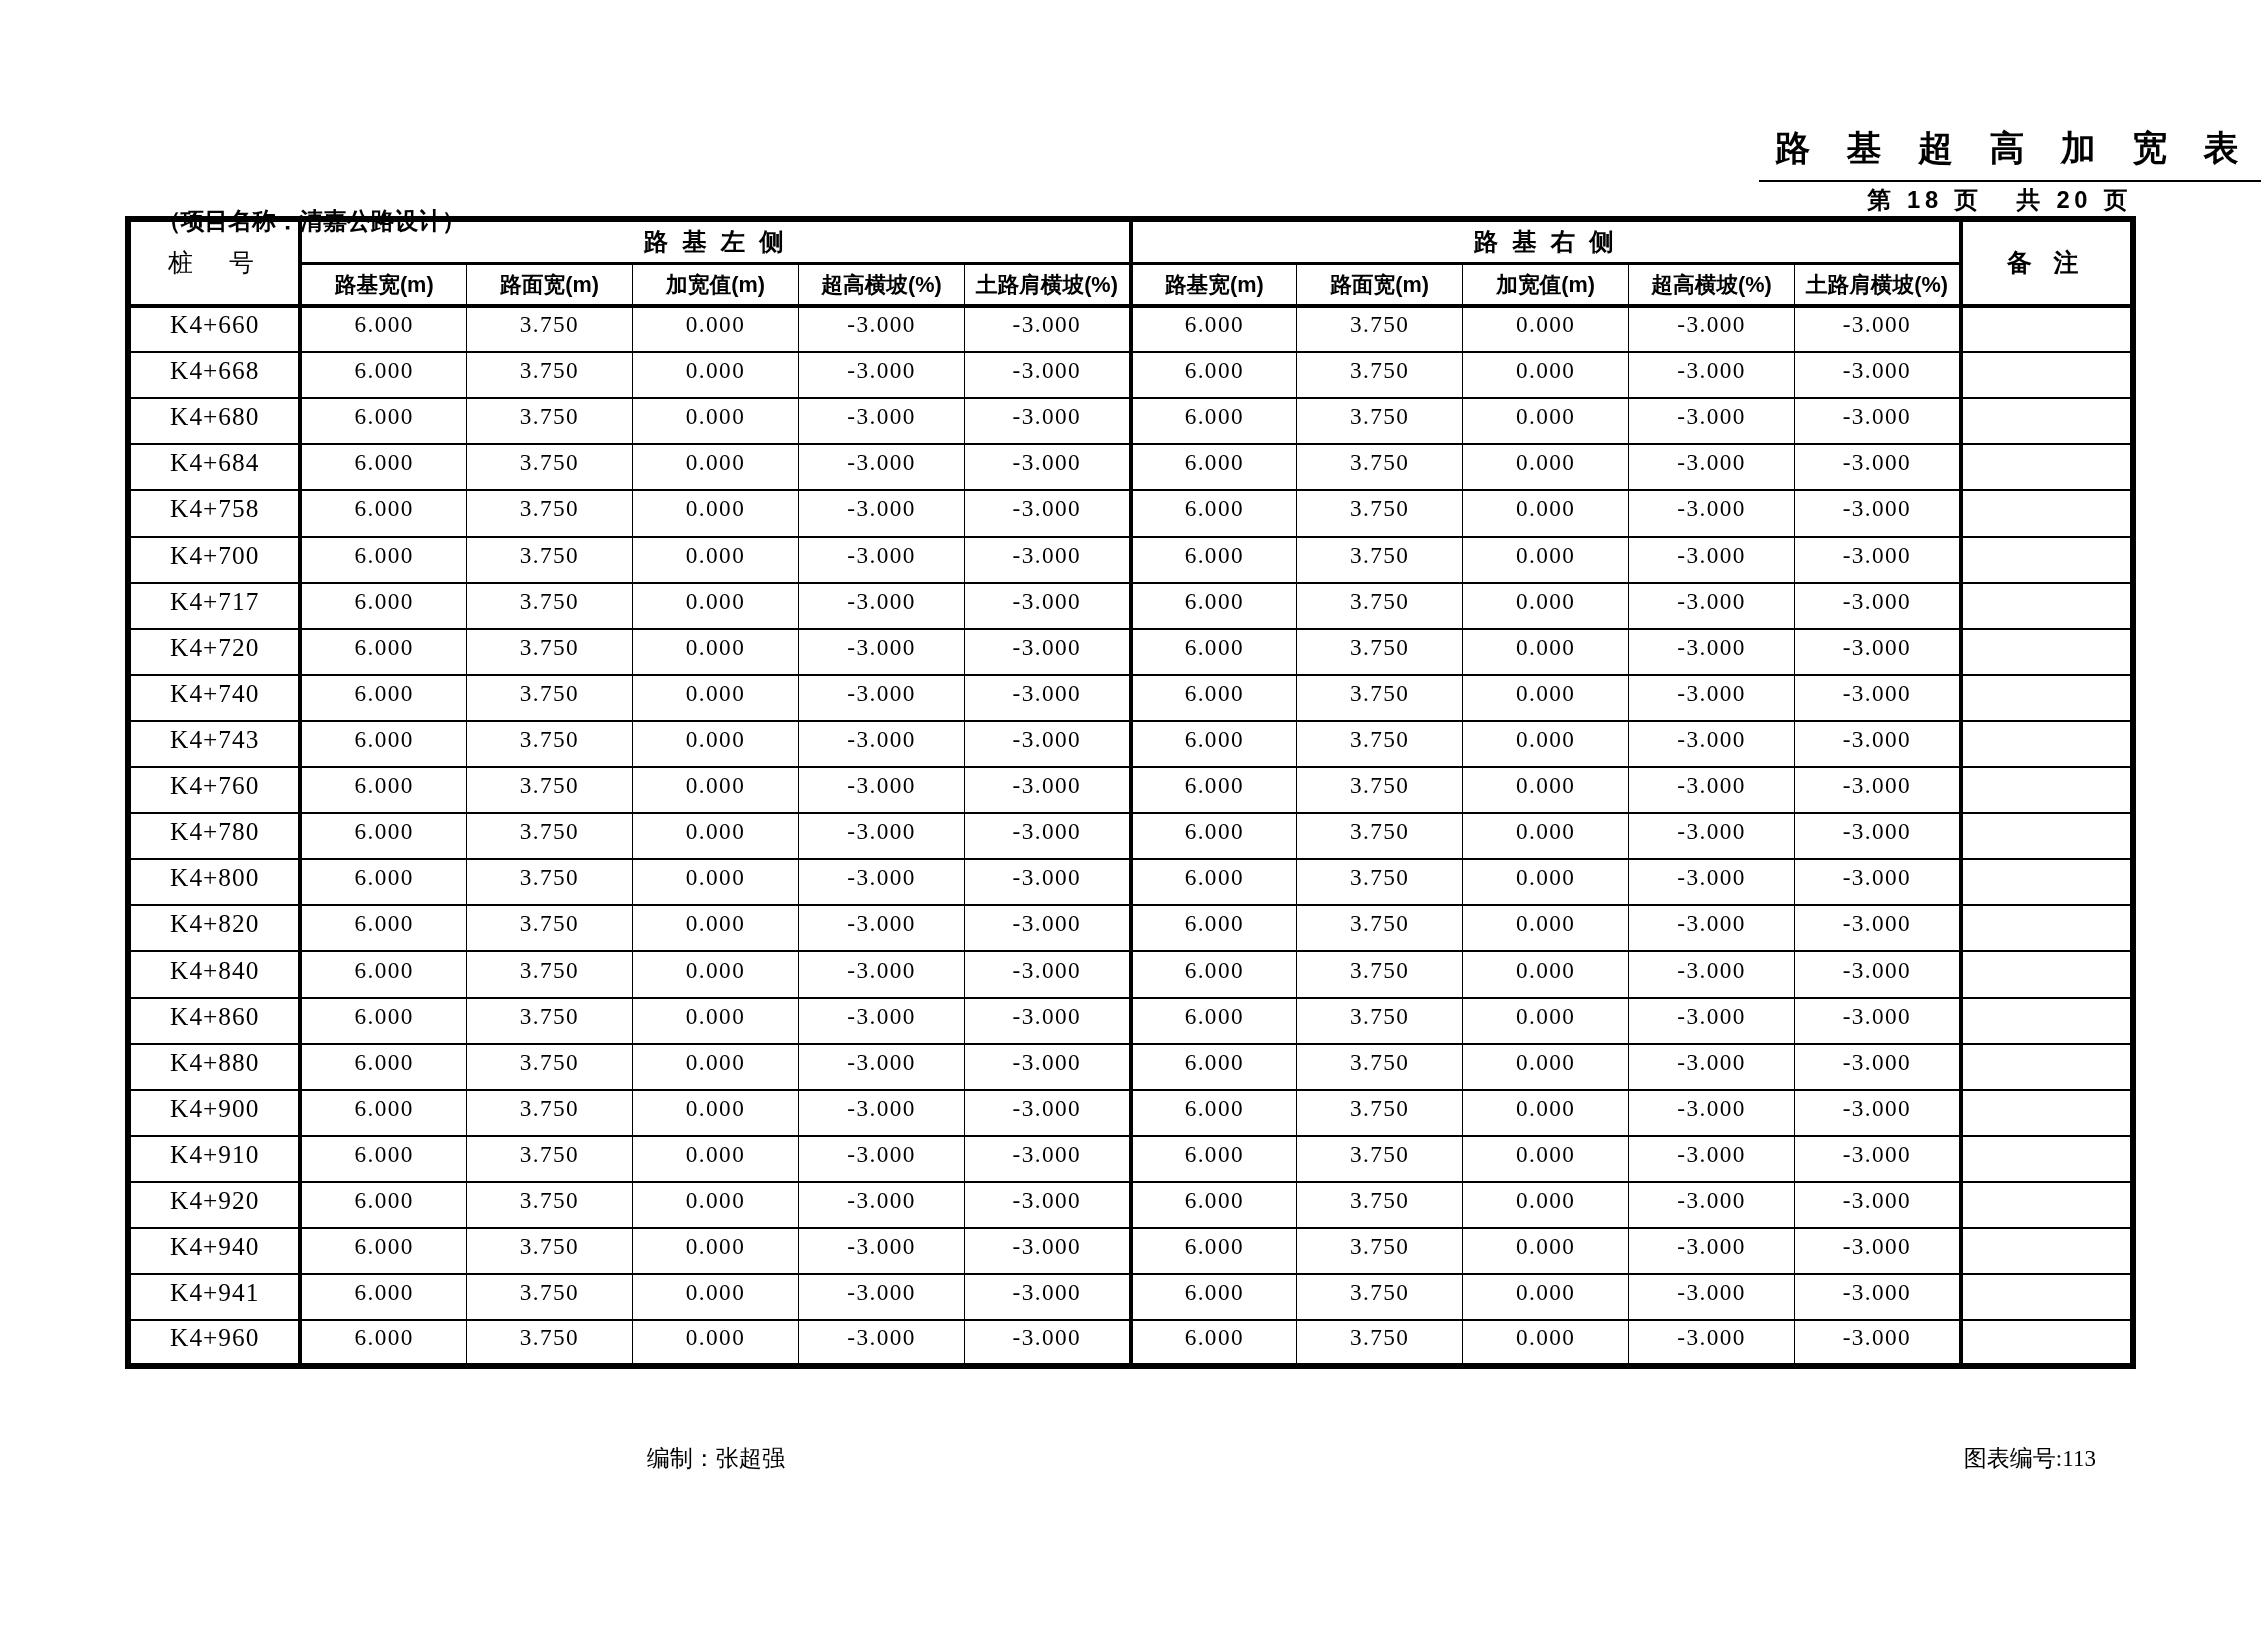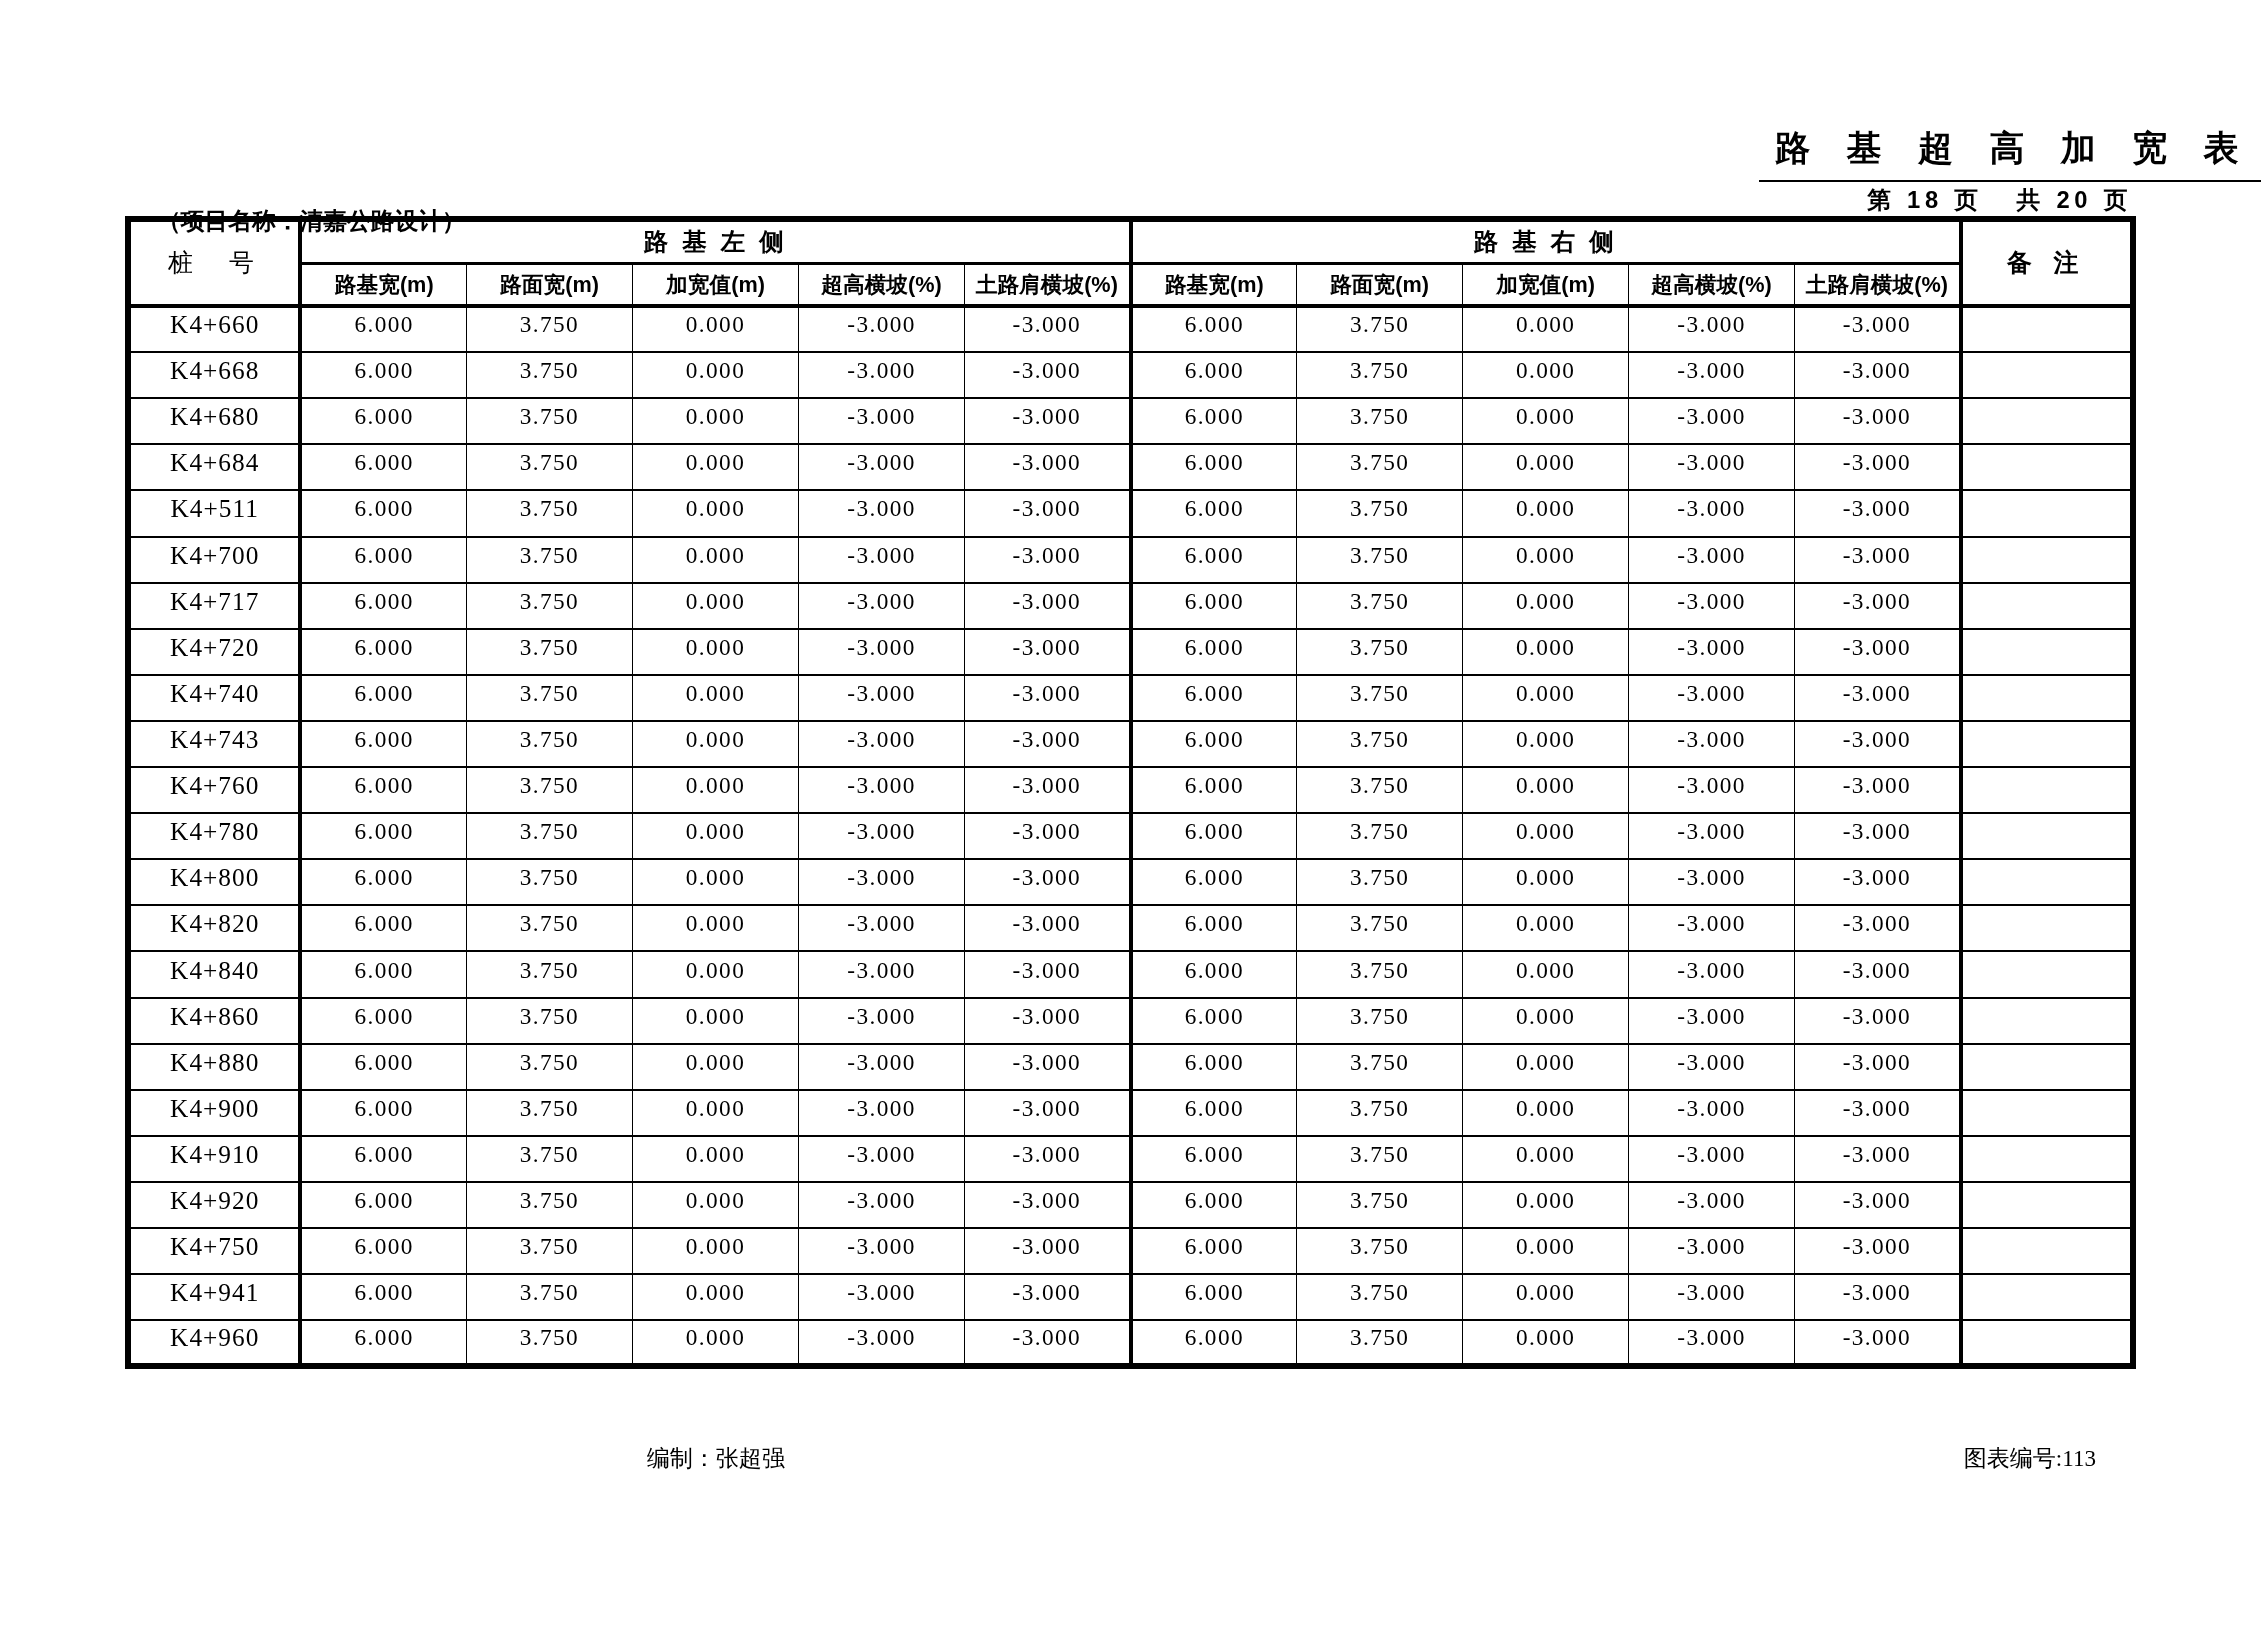--- a/index.html
+++ b/index.html
@@ -196,21 +196,21 @@
         <td class="value">-3.000</td>
         <td class="value">-3.000</td>
         <td class="value thick-left">6.000</td>
         <td class="value">3.750</td>
         <td class="value">0.000</td>
         <td class="value">-3.000</td>
         <td class="value">-3.000</td>
         <td class="remark thick-left"></td>
       </tr>
       <tr>
-        <td class="stake">K4+511</td>
+        <td class="stake">K4+758</td>
         <td class="value thick-left">6.000</td>
         <td class="value">3.750</td>
         <td class="value">0.000</td>
         <td class="value">-3.000</td>
         <td class="value">-3.000</td>
         <td class="value thick-left">6.000</td>
         <td class="value">3.750</td>
         <td class="value">0.000</td>
         <td class="value">-3.000</td>
         <td class="value">-3.000</td>
@@ -420,21 +420,21 @@
         <td class="value">-3.000</td>
         <td class="value">-3.000</td>
         <td class="value thick-left">6.000</td>
         <td class="value">3.750</td>
         <td class="value">0.000</td>
         <td class="value">-3.000</td>
         <td class="value">-3.000</td>
         <td class="remark thick-left"></td>
       </tr>
       <tr>
-        <td class="stake">K4+750</td>
+        <td class="stake">K4+940</td>
         <td class="value thick-left">6.000</td>
         <td class="value">3.750</td>
         <td class="value">0.000</td>
         <td class="value">-3.000</td>
         <td class="value">-3.000</td>
         <td class="value thick-left">6.000</td>
         <td class="value">3.750</td>
         <td class="value">0.000</td>
         <td class="value">-3.000</td>
         <td class="value">-3.000</td>

